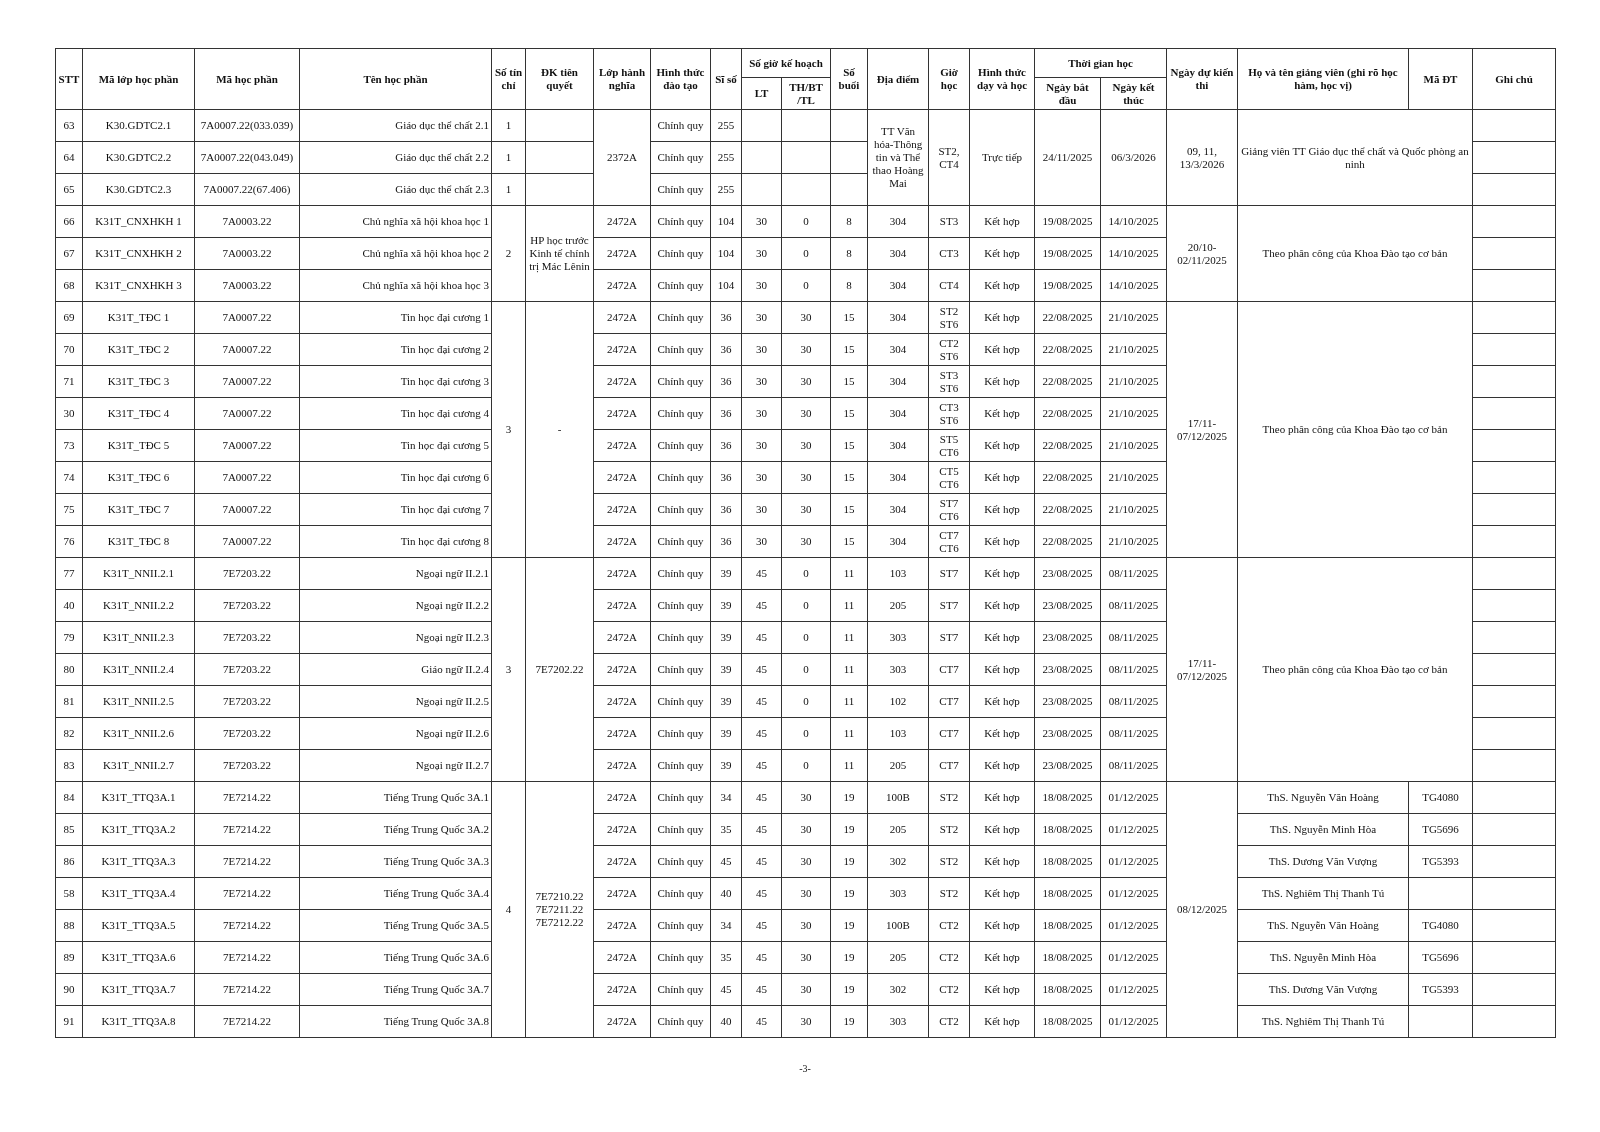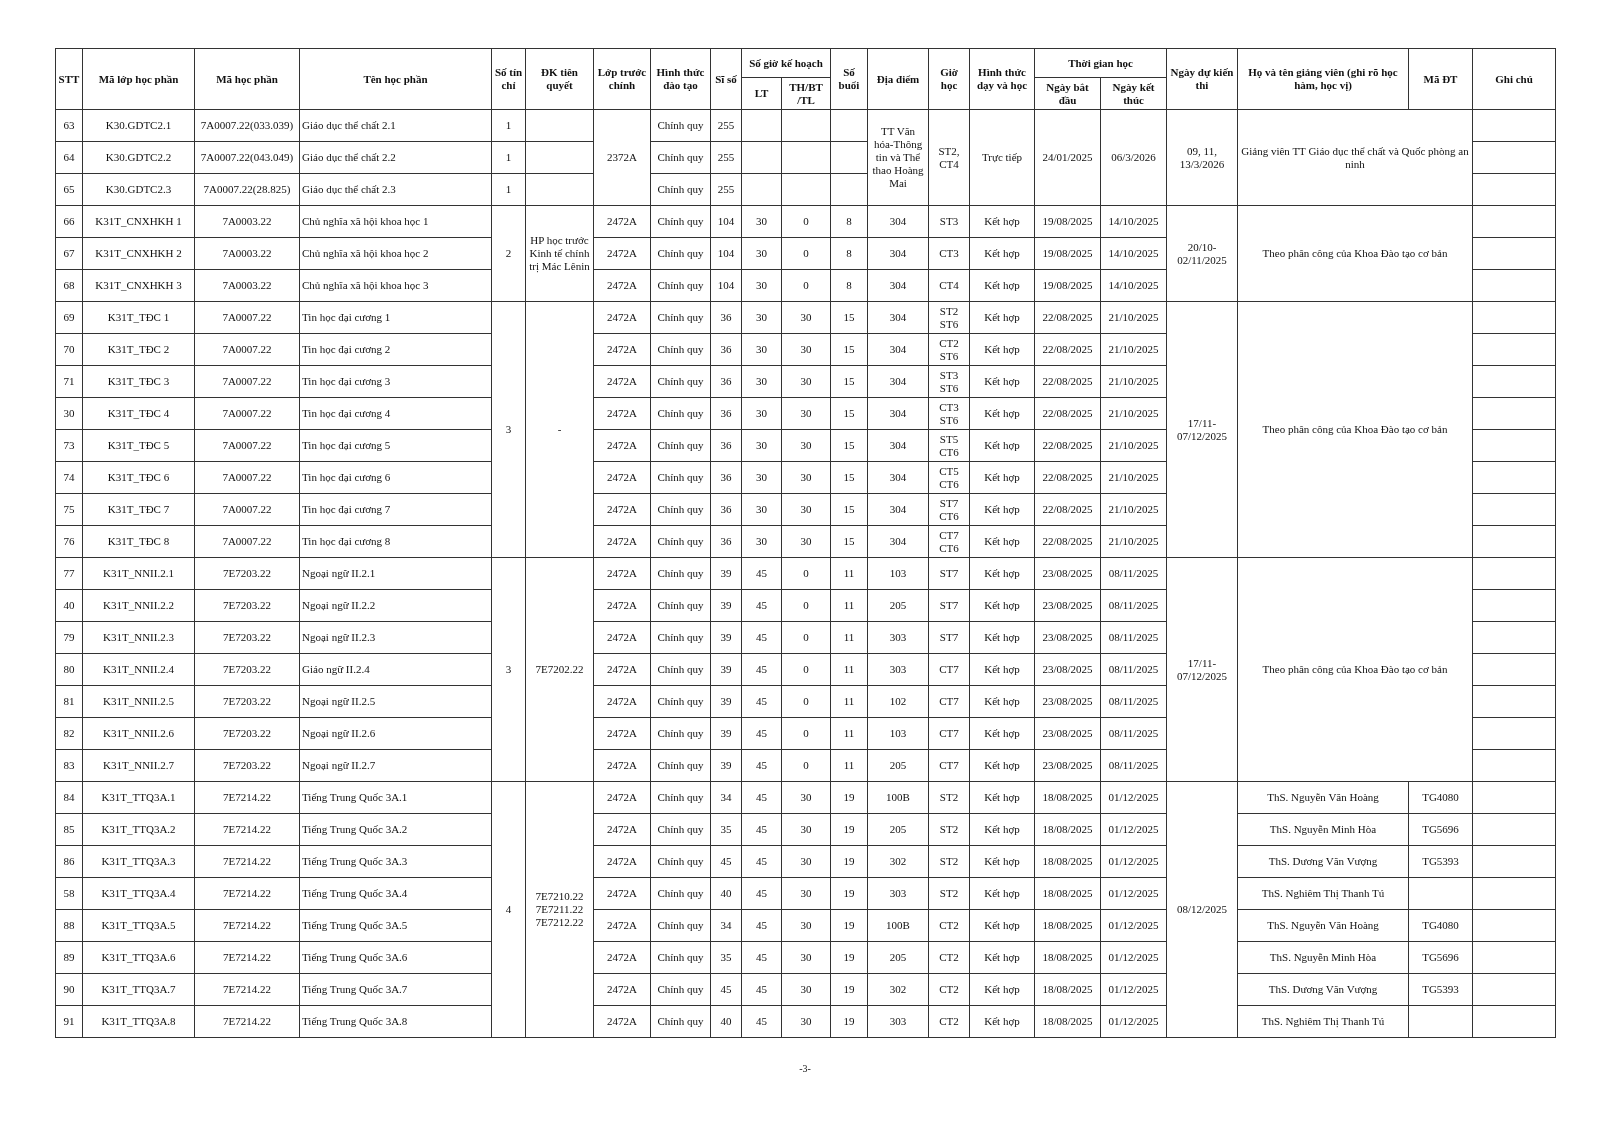--- a/index.html
+++ b/index.html
@@ -6,21 +6,21 @@
   body { width:1600px; height:1132px; position:relative; overflow:hidden;
          font-family:"Liberation Serif", "DejaVu Serif", serif; color:#111; }
   table.sched { position:absolute; left:55px; top:48px; border-collapse:collapse;
                 table-layout:fixed; width:1500px; font-size:11px; }
   table.sched th, table.sched td { border:1px solid #333; padding:0 2px; text-align:center;
                 vertical-align:middle; line-height:13px; overflow:hidden; }
   table.sched th { font-weight:bold; font-size:11px; }
   table.sched thead tr.h1 th { height:28px; }
   table.sched thead tr.h2 th { height:31px; }
   table.sched tbody td { height:31px; }
-  table.sched td.left { text-align:left; }
+  table.sched td.left { text-align:right; }
   .pageno { position:absolute; top:1063px; left:0; width:1610px; text-align:center; font-size:10px; }
 </style>
 </head>
 <body>
 
 <table class="sched">
   <colgroup>
     <col style="width:27px">
       <col style="width:112px">
       <col style="width:105px">
@@ -44,21 +44,21 @@
     <col style="width:83px">
   </colgroup>
   <thead>
     <tr class="h1">
       <th rowspan="2">STT</th>
       <th rowspan="2">Mã lớp học phần</th>
       <th rowspan="2">Mã học phần</th>
       <th rowspan="2">Tên học phần</th>
       <th rowspan="2">Số tín chỉ</th>
       <th rowspan="2">ĐK tiên quyết</th>
-      <th rowspan="2">Lớp trước chính</th>
+      <th rowspan="2">Lớp hành nghĩa</th>
       <th rowspan="2">Hình thức đào tạo</th>
       <th rowspan="2">Sĩ số</th>
       <th colspan="2">Số giờ kế hoạch</th>
       <th rowspan="2">Số buổi</th>
       <th rowspan="2">Địa điểm</th>
       <th rowspan="2">Giờ học</th>
       <th rowspan="2">Hình thức dạy và học</th>
       <th colspan="2">Thời gian học</th>
       <th rowspan="2">Ngày dự kiến thi</th>
       <th rowspan="2">Họ và tên giảng viên (ghi rõ học hàm, học vị)</th>
@@ -82,21 +82,21 @@
         <td></td>
         <td rowspan="3">2372A</td>
         <td>Chính quy</td>
         <td>255</td>
         <td></td>
         <td></td>
         <td></td>
         <td rowspan="3">TT Văn hóa-Thông tin và Thể thao Hoàng Mai</td>
         <td rowspan="3">ST2, CT4</td>
         <td rowspan="3">Trực tiếp</td>
-        <td rowspan="3">24/01/2025</td>
+        <td rowspan="3">24/11/2025</td>
         <td rowspan="3">06/3/2026</td>
         <td rowspan="3">09, 11, 13/3/2026</td>
         <td rowspan="3" colspan="2">Giảng viên TT Giáo dục thể chất và Quốc phòng an ninh</td>
         <td></td>
       </tr>
       <tr>
         <td>64</td>
         <td>K30.GDTC2.2</td>
         <td>7A0007.22(043.049)</td>
         <td class="left">Giáo dục thể chất 2.2</td>
@@ -105,21 +105,21 @@
         <td>Chính quy</td>
         <td>255</td>
         <td></td>
         <td></td>
         <td></td>
         <td></td>
       </tr>
       <tr>
         <td>65</td>
         <td>K30.GDTC2.3</td>
-        <td>7A0007.22(28.825)</td>
+        <td>7A0007.22(67.406)</td>
         <td class="left">Giáo dục thể chất 2.3</td>
         <td>1</td>
         <td></td>
         <td>Chính quy</td>
         <td>255</td>
         <td></td>
         <td></td>
         <td></td>
         <td></td>
       </tr>

